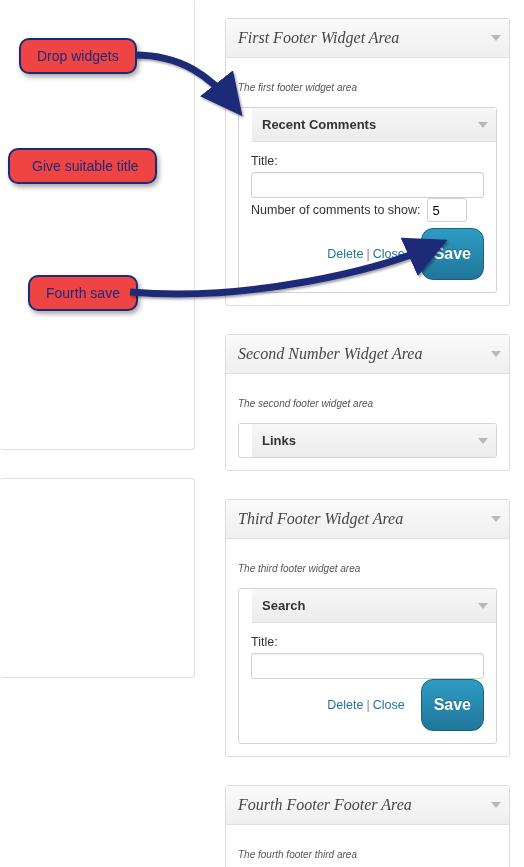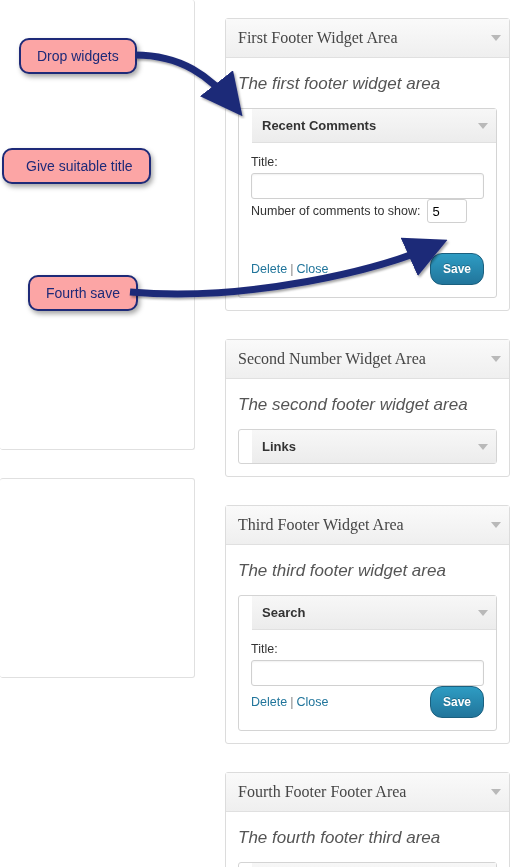--- a/index.html
+++ b/index.html
@@ -42,37 +42,38 @@
   }
   .area-header {
     background: linear-gradient(#fafafa, #efefef);
     border-bottom: 1px solid #e0e0e0;
     padding: 10px 12px;
     font-family: Georgia, "Times New Roman", serif;
     font-size: 16px;
     color: #464646;
     position: relative;
     cursor: pointer;
+    font-style: italic;
   }
   .area-caret, .w-caret {
     position: absolute;
     right: 8px;
     top: 50%;
     transform: translateY(-50%);
     width: 0; height: 0;
     border-left: 5px solid transparent;
     border-right: 5px solid transparent;
     border-top: 6px solid #b9b9b9;
   }
   .area-body { padding: 12px; }
   .area-desc {
     font-style: italic;
     color: #555;
-    margin: 4px 0 14px 0;
-    font-size: 17px;
+    margin: 12px 0 14px 0;
+    font-size: 10px;
   }
 
   .widget {
     border: 1px solid #d4d4d4;
     border-radius: 3px;
     background: #fff;
     margin-bottom: 0;
   }
   .widget-header {
     background: linear-gradient(#f7f7f7, #ececec);
@@ -96,55 +97,55 @@
   }
   .text-input {
     width: 100%;
     height: 26px;
     border: 1px solid #d0d0d0;
     border-radius: 3px;
     padding: 3px 6px;
     font-size: 13px;
     box-shadow: inset 0 1px 2px rgba(0,0,0,0.06);
   }
-  .inline-row { display: flex; align-items: center; gap: 6px; font-size: 12.5px; margin-bottom: 30px;}
+  .inline-row { display: flex; align-items: center; gap: 6px; font-size: 12.5px; margin-bottom: 6px;}
   .num-input {
     width: 40px;
     height: 24px;
     border: 1px solid #d0d0d0;
     border-radius: 3px;
     padding: 2px 5px;
     font-size: 13px;
     text-align: left;
   }
   .widget-actions {
     display: flex;
     align-items: center;
-    justify-content: space-between;
+    justify-content: flex-end;
     gap: 16px;
   }
   .link-group { font-size: 12.5px; }
   .link-group a { color: #21759B; text-decoration: none; cursor: pointer; }
   .link-group .sep { color: #888; margin: 0 3px; }
   .save-btn {
     background: linear-gradient(#2e9cc3, #21759B);
     border: 1px solid #1b607f;
     color: #fff;
-    font-size: 12px;
+    font-size: 16px;
     font-weight: bold;
-    padding: 8px 12px;
+    padding: 16px 12px;
     border-radius: 12px;
     cursor: pointer;
     text-shadow: 0 -1px 0 rgba(0,0,0,0.25);
   }
 
   
   .callout {
     position: absolute;
-    background: #fca5a5;
+    background: #ef4444;
     border: 2.5px solid #1e2a78;
     border-radius: 10px;
     padding: 8px 16px;
     color: #1e2a78;
     font-size: 14px;
     font-family: Arial, sans-serif;
     box-shadow: 2px 3px 5px rgba(0,0,0,0.35);
     white-space: nowrap;
   }
   .arrow-svg { position: absolute; pointer-events: none; }
@@ -249,21 +250,21 @@
         </div>
       </div>
     </div>
   </div>
 
 </div>
 
 <div class="callout" style="left:19px; top:38px;">
   <span>Drop widgets</span>
 </div>
-<div class="callout" style="left:2px; top:148px;padding-left:22px;">
+<div class="callout" style="left:8px; top:148px;padding-left:22px;">
   <span>Give suitable title</span>
 </div>
 <div class="callout" style="left:28px; top:275px;">
   <span>Fourth save</span>
 </div>
 
 <svg class="arrow-svg" style="left:0;top:0;" width="524" height="867">
   <defs>
     <marker id="ah" markerWidth="6" markerHeight="6" refX="4.5" refY="3" orient="auto">
       <path d="M0,0 L6,3 L0,6 Z" fill="#1e2a78"></path>

